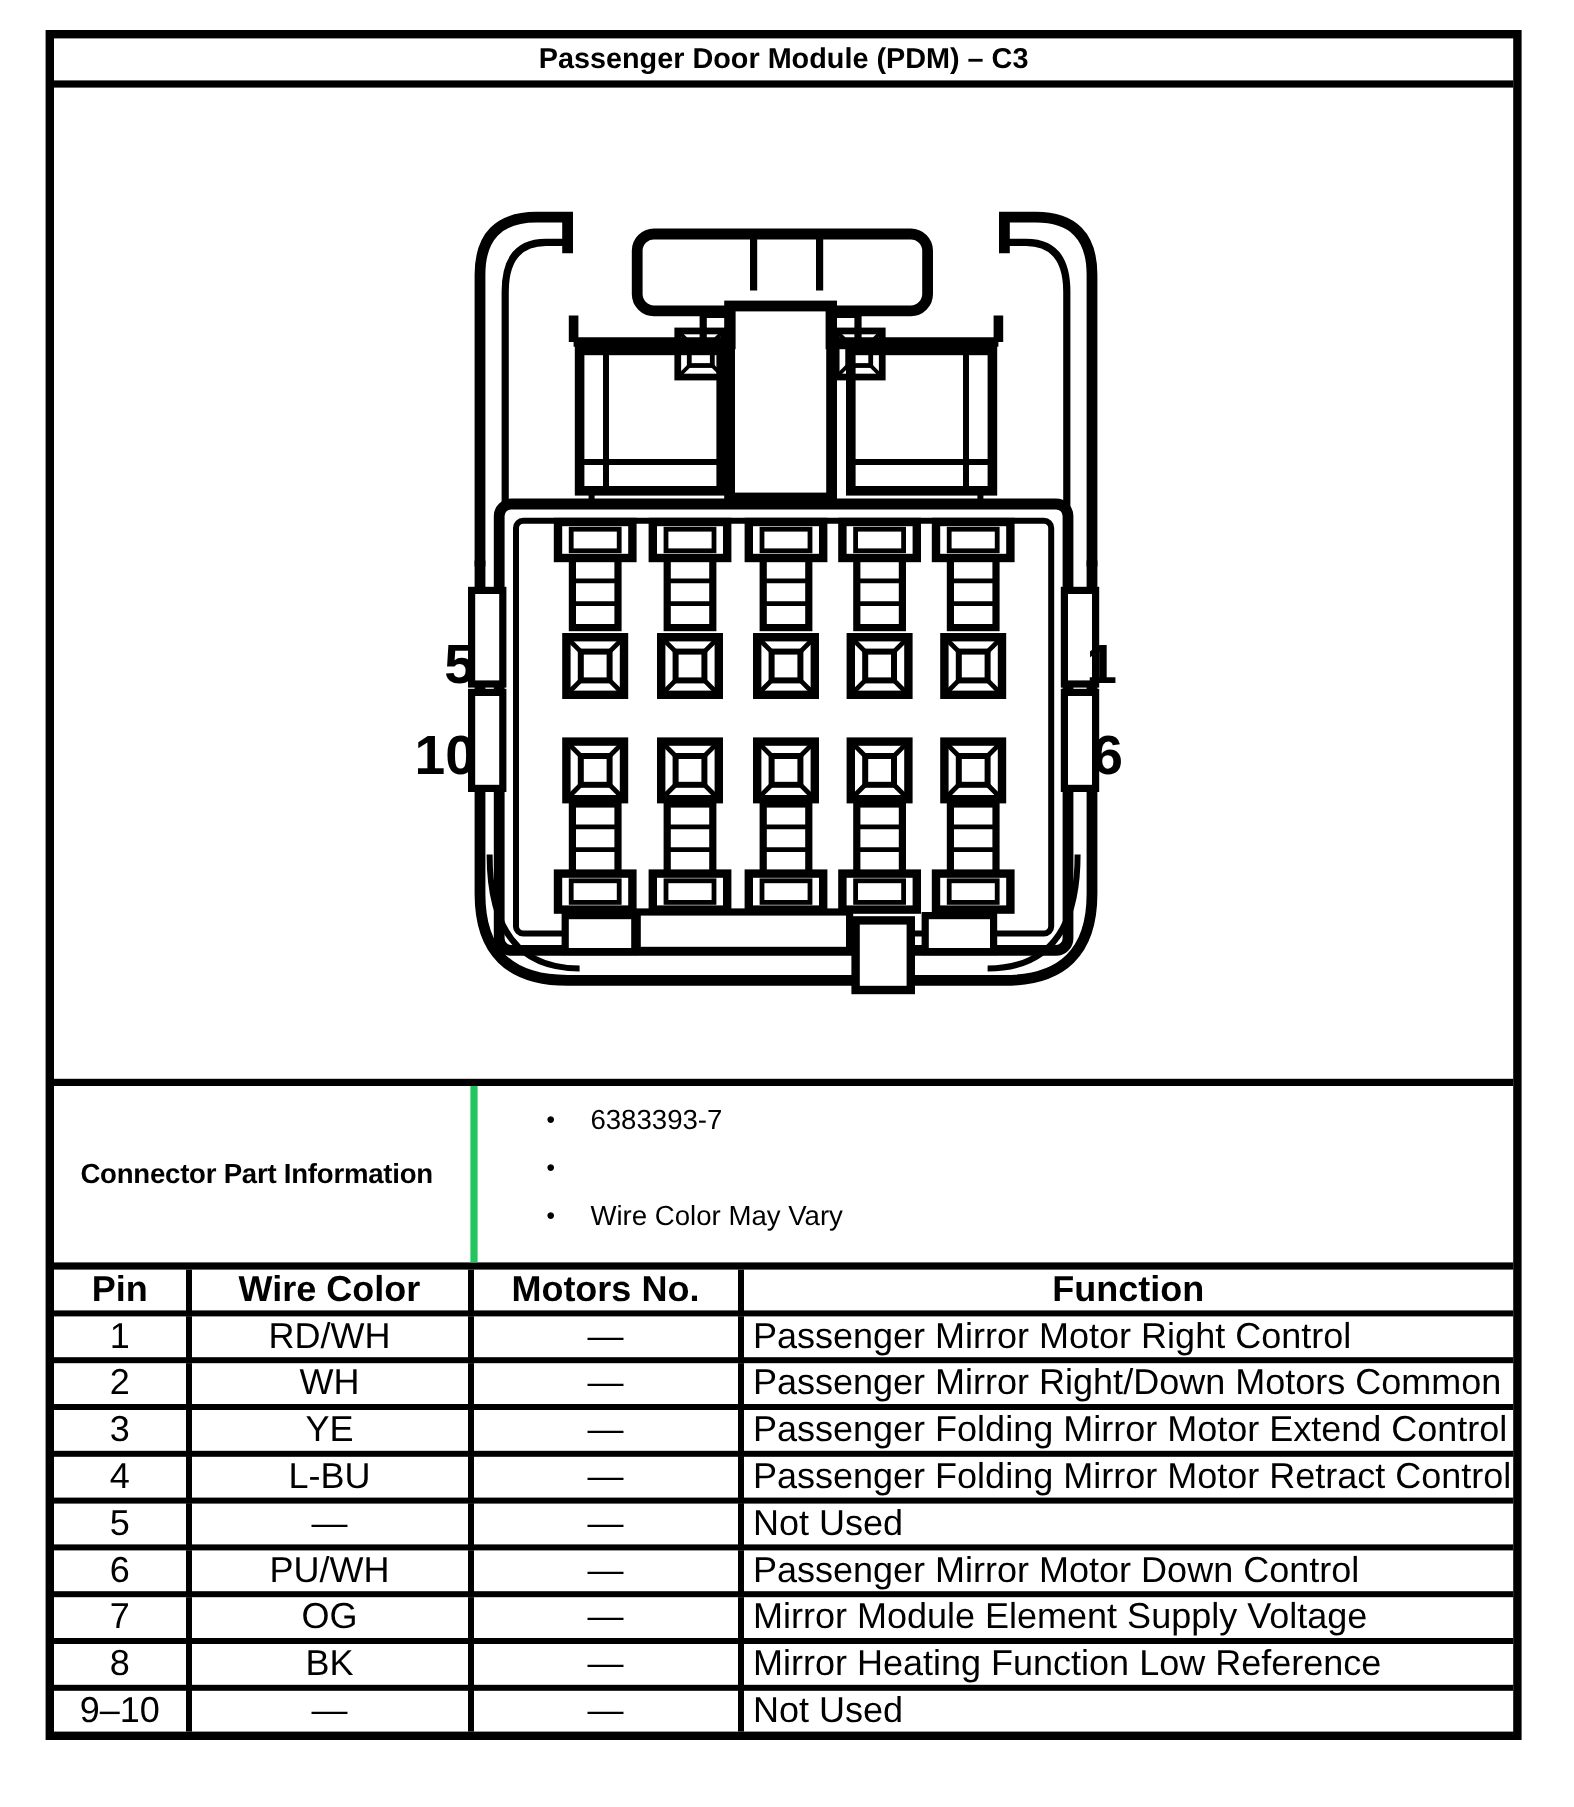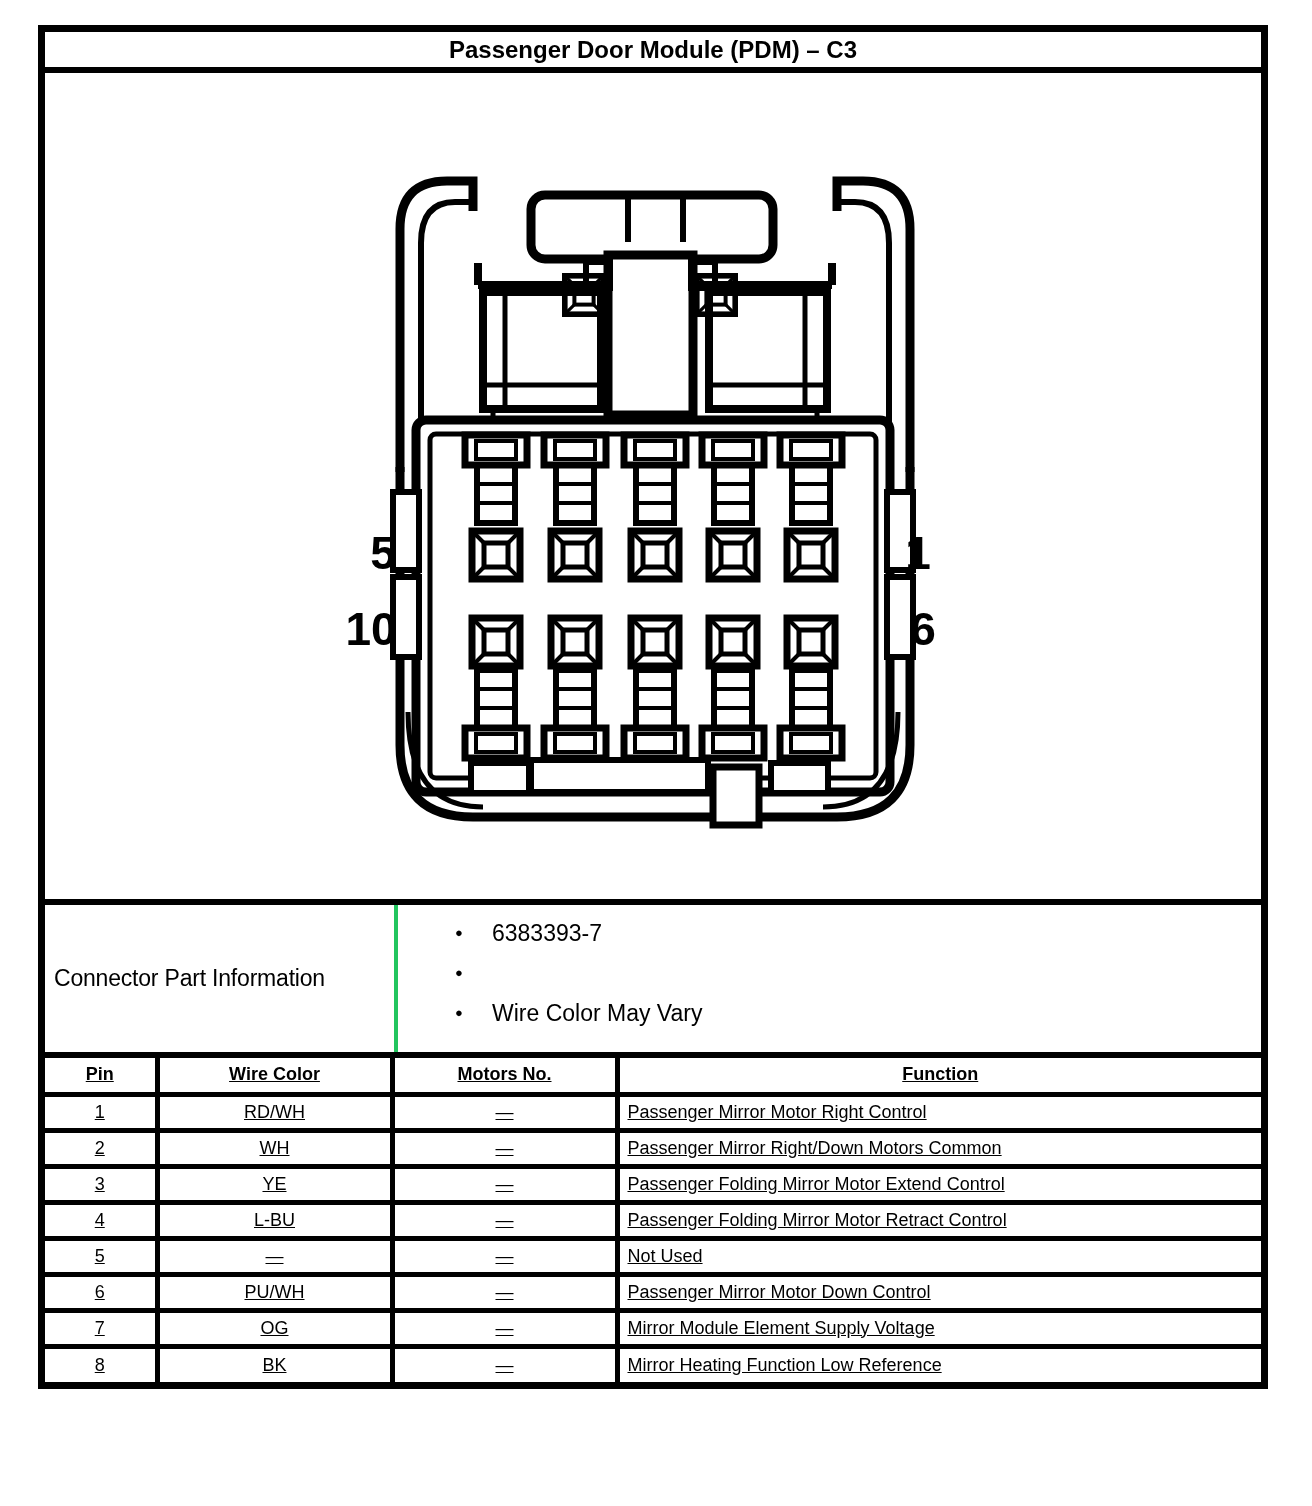--- a/index.html
+++ b/index.html
@@ -20,38 +20,38 @@
   }
   .diagram-cell {
     height:832px; box-sizing:border-box; border-bottom:6px solid #000;
     overflow:hidden;
   }
   .connector-svg { display:block; margin:94px auto 0; }
   .cpi-row {
     display:flex; height:153px; box-sizing:border-box; border-bottom:6px solid #000;
   }
   .cpi-label {
-    flex:0 0 353px; box-sizing:border-box; border-right:4px solid #22c55e;
-    display:flex; align-items:center; padding-left:9px;
-    font-weight:normal; white-space:nowrap; letter-spacing:-0.2px;
+    flex:0 0 353px; box-sizing:border-box; border-right:6px solid #22c55e;
+    display:flex; align-items:center; padding-left:22px;
+    font-weight:bold; white-space:nowrap; letter-spacing:-0.2px;
   }
   .cpi-info { flex:1 1 auto; }
   .cpi-info ul { margin:0; padding:8px 0 0 0; list-style:none; }
   .cpi-info li { display:flex; align-items:center; line-height:40px; }
   .bullet-glyph {
     margin-left:57px; width:37px; font-size:13px; line-height:40px;
     display:inline-block;
   }
   table.pin-table {
     width:100%; border-collapse:collapse; border-style:hidden;
     table-layout:fixed;
   }
   .pin-table th, .pin-table td {
     border:5px solid #000; height:36px; box-sizing:border-box;
-    padding:0; font-size:18px; overflow:hidden; white-space:nowrap;text-decoration:underline;
+    padding:0; font-size:30px; overflow:hidden; white-space:nowrap;
   }
   .pin-table th { font-weight:bold; text-align:center; }
   .pin-table td.c { text-align:center; }
   .pin-table td.func { text-align:left; padding-left:8px;margin-top:21px; }
   .sv-stroke { stroke:#000; fill:none; }
 </style>
 </head>
 <body>
 
 <div class="page">
@@ -229,17 +229,23 @@
           <td class="c">OG</td>
           <td class="c">—</td>
           <td class="func">Mirror Module Element Supply Voltage</td>
         </tr>
         <tr>
           <td class="c">8</td>
           <td class="c">BK</td>
           <td class="c">—</td>
           <td class="func">Mirror Heating Function Low Reference</td>
         </tr>
+        <tr>
+          <td class="c">9–10</td>
+          <td class="c">—</td>
+          <td class="c">—</td>
+          <td class="func">Not Used</td>
+        </tr>
       </tbody>
     </table>
 
   </div>
 </div>
 
 </body></html>

